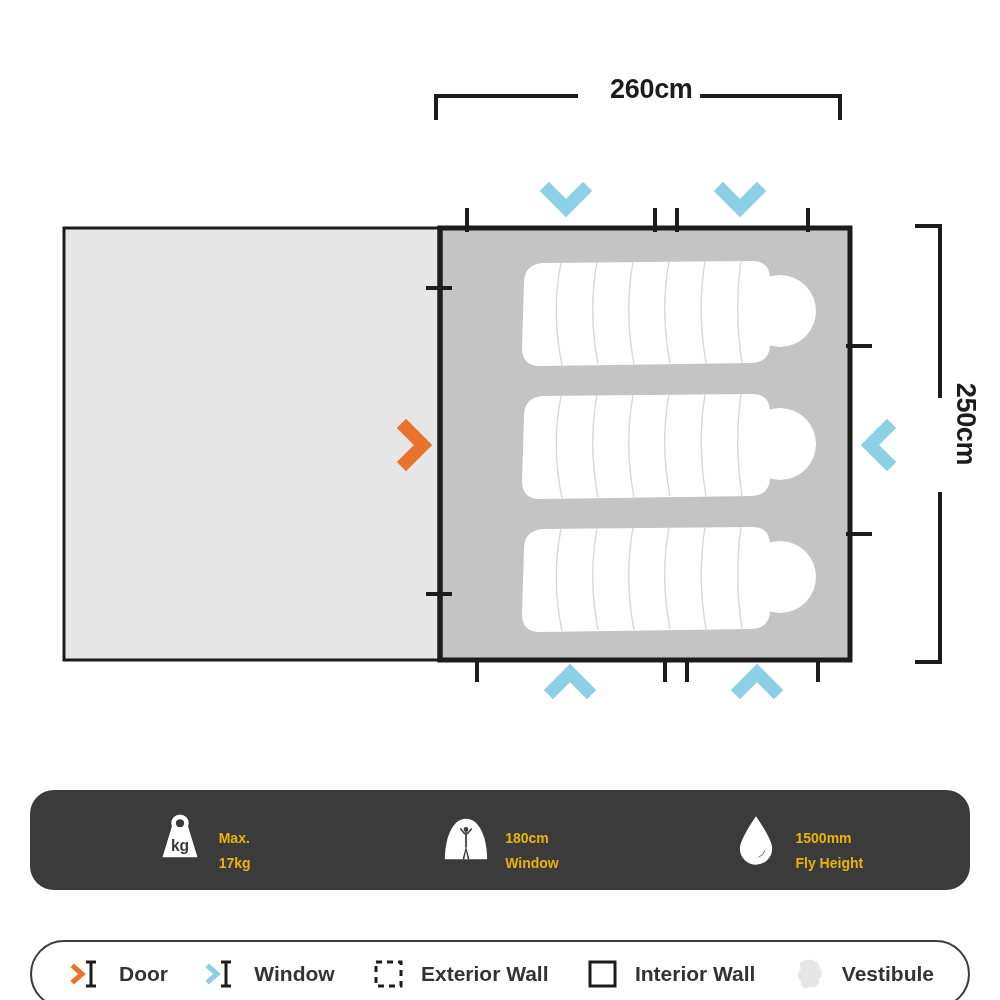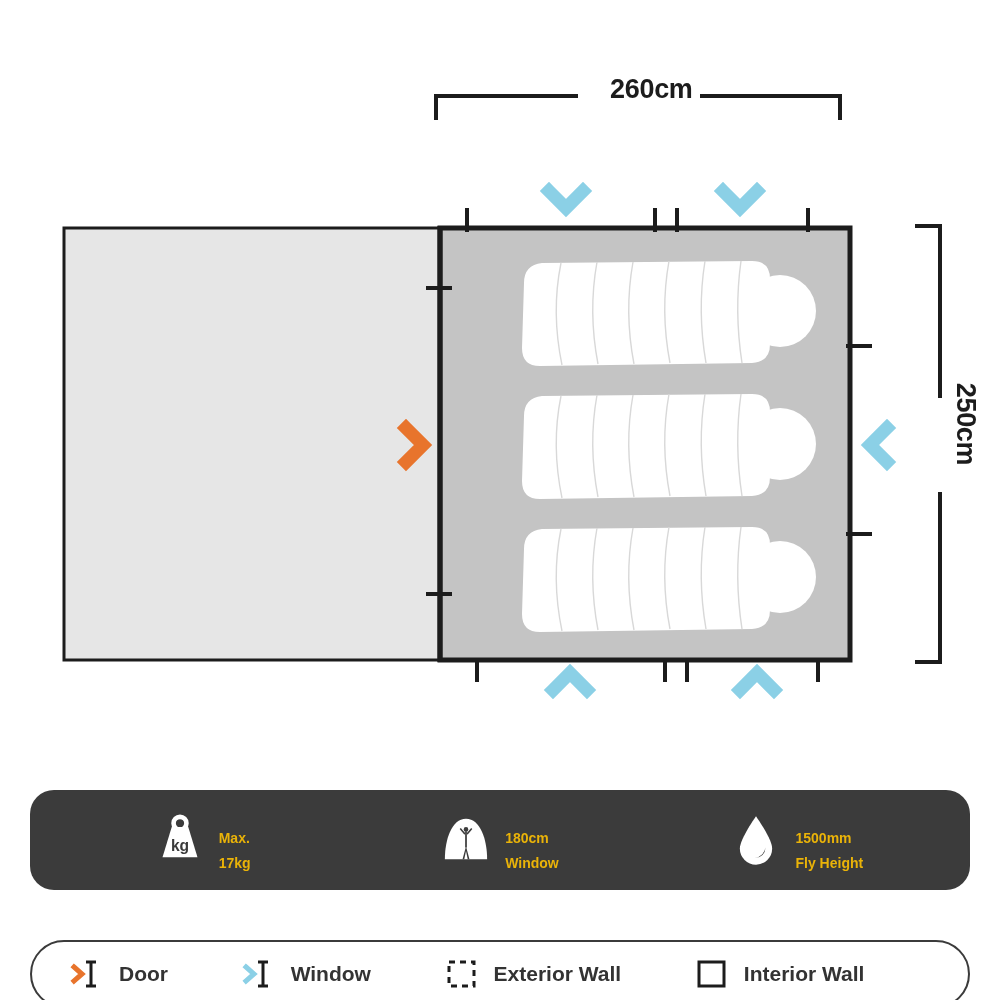--- a/index.html
+++ b/index.html
@@ -319,14 +319,24 @@
     <div class="legend-swatch">
       <svg viewBox="0 0 42 34" width="42" height="34">
         <rect x="8" y="5" width="25" height="24" fill="none" stroke="#1c1c1c" stroke-width="3"></rect>
       </svg>
     </div>
     <span class="legend-label">Interior Wall</span>
   </div>
 
   <div class="legend-spacer"></div>
 
+  <div class="legend-item">
+    <div class="legend-swatch">
+      <svg viewBox="0 0 42 34" width="42" height="34">
+        <path d="M 14 4 C 22 1 30 4 31 11 C 34 14 33 20 30 22
+                 C 31 28 26 32 21 30 C 16 33 11 29 12 24
+                 C 8 22 8 14 12 12 C 10 7 11 5 14 4 Z" fill="#e6e6e6"></path>
+      </svg>
+    </div>
+    <span class="legend-label">Vestibule</span>
+  </div>
 
 </div>
 
 </body></html>

